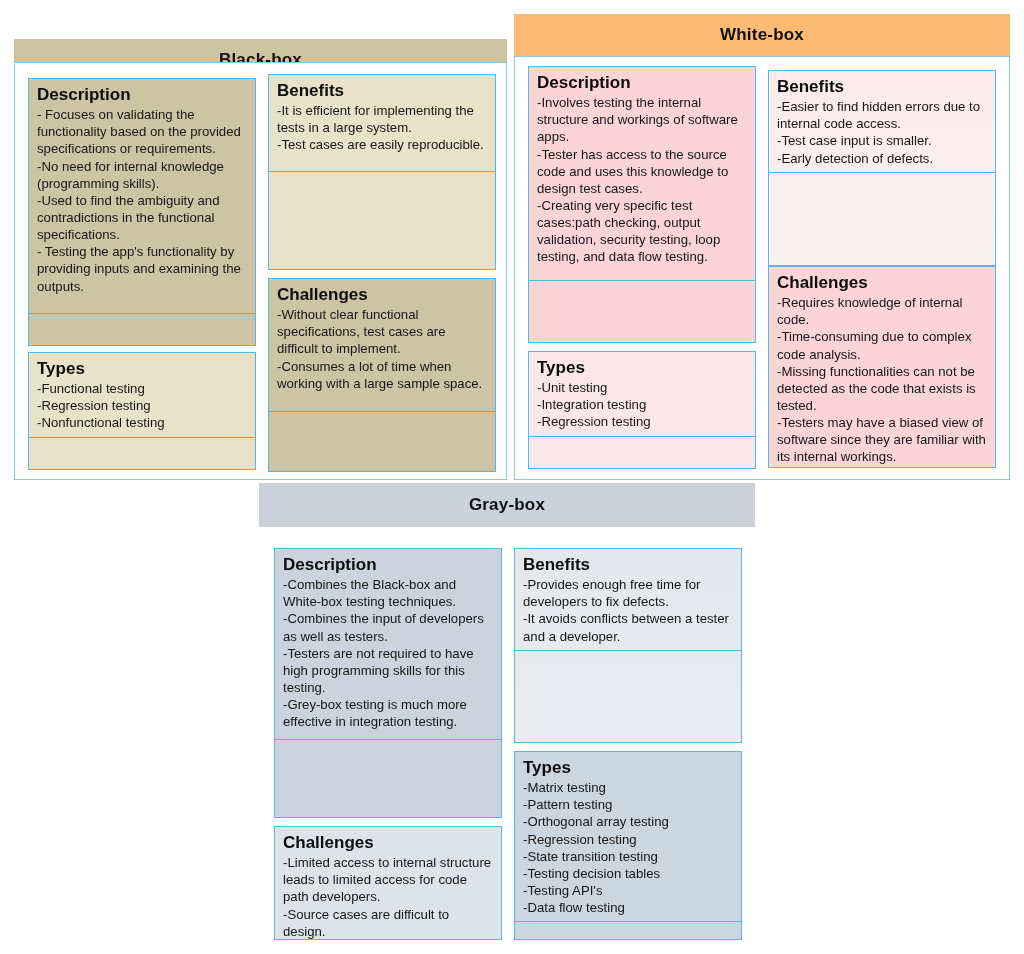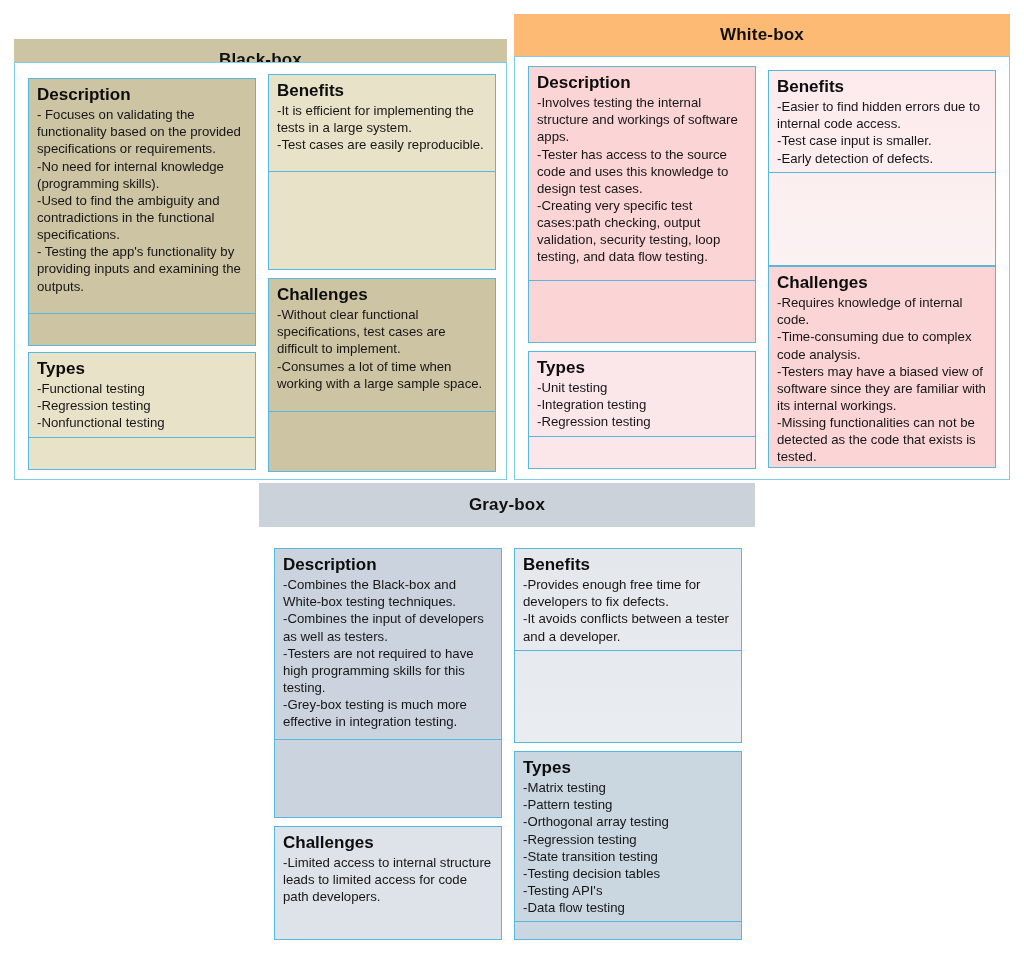--- a/index.html
+++ b/index.html
@@ -211,22 +211,22 @@
     </div>
     <div class="card-foot"></div>
   </div>
 
   <div class="card fill-white-a" id="wb-challenges">
     <div class="card-body">
       <div class="card-title">Challenges</div>
       <div class="card-lines">
         <div>-Requires knowledge of internal code.</div>
         <div>-Time-consuming due to complex code analysis.</div>
+        <div>-Missing functionalities can not be detected as the code that exists is tested.</div>
         <div>-Testers may have a biased view of software since they are familiar with its internal workings.</div>
-        <div>-Missing functionalities can not be detected as the code that exists is tested.</div>
       </div>
     </div>
 
   </div>
 
   <div class="section-header" id="hdr-gray">
     <span>Gray-box</span>
   </div>
 
   <div class="section-panel" id="panel-gray"></div>
@@ -242,20 +242,21 @@
       </div>
     </div>
     <div class="card-foot"></div>
   </div>
 
   <div class="card fill-gray-d" id="gb-challenges">
     <div class="card-body">
       <div class="card-title">Challenges</div>
       <div class="card-lines">
         <div>-Limited access to internal structure leads to limited access for code path developers.</div>
+        <div>-Source cases are difficult to design.</div>
       </div>
     </div>
 
   </div>
 
   <div class="card fill-gray-b" id="gb-benefits">
     <div class="card-body">
       <div class="card-title">Benefits</div>
       <div class="card-lines">
         <div>-Provides enough free time for developers to fix defects.</div>

